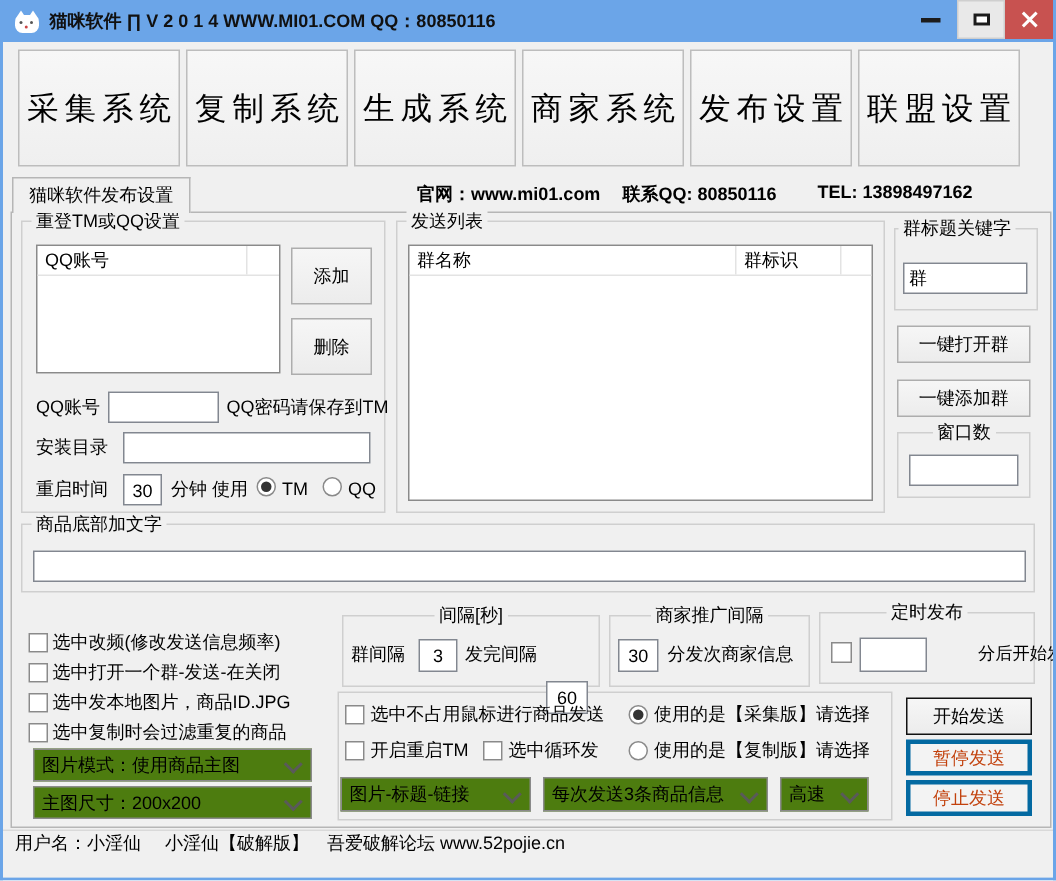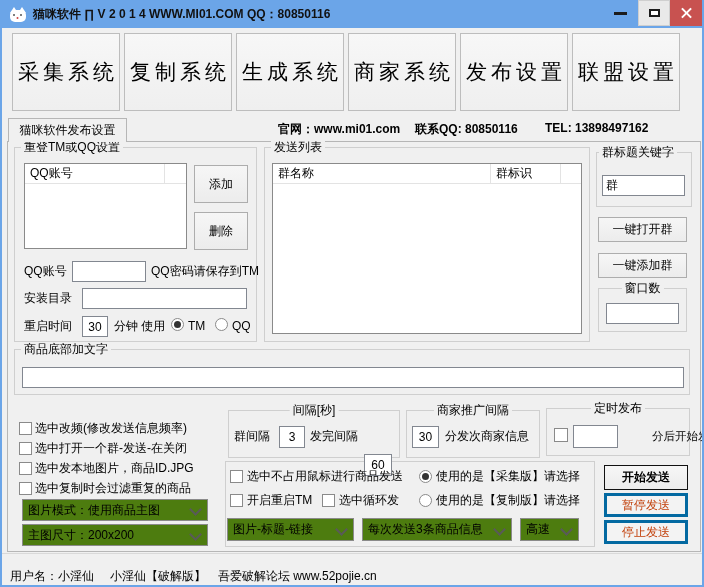--- a/index.html
+++ b/index.html
@@ -31,37 +31,37 @@
        box-sizing:border-box;display:flex;align-items:center;justify-content:center;z-index:3;}
   .tabpage{position:absolute;left:5px;top:141px;width:694px;height:411px;border:1px solid #B6B6B6;box-sizing:border-box;z-index:1;}
   .contact{position:absolute;top:121px;font-weight:bold;font-size:12px;white-space:nowrap;}
   
   .gb{position:absolute;border:1px solid #CFCFCF;box-sizing:border-box;z-index:2;}
   .legend{position:absolute;top:-8px;left:6px;background:#F0F0F0;padding:0 3px;font-size:12px;line-height:15px;white-space:nowrap;}
   .legend.center{left:50%;transform:translateX(-50%);}
   .lbl{position:absolute;font-size:12px;line-height:15px;white-space:nowrap;z-index:4;}
   .btn{position:absolute;background:linear-gradient(180deg,#F6F6F6,#ECECEC);border:1px solid #ADADAD;box-sizing:border-box;
        display:flex;align-items:center;justify-content:center;font-size:12px;white-space:nowrap;z-index:4;cursor:default;}
-  .btn.default{border:1px solid #111;font-weight:bold;}
+  .btn.default{border:1px solid #111;}
   .btn.disabled{color:#c2410c;border:3px solid #0369a1;background:#F3F3F3;}
   .tb{position:absolute;background:#fff;border:1px solid #828790;box-sizing:border-box;font-size:12px;padding:1px 3px;z-index:4;
       font-family:"Liberation Sans","DejaVu Sans",sans-serif;outline:none;}
   .tb.num{text-align:center;}
   .listbox{position:absolute;background:#fff;border:1px solid #8A8A8A;box-sizing:border-box;z-index:4;}
   .list-header{display:flex;height:19px;border-bottom:1px solid #E3E3E3;align-items:center;}
   .list-col{height:100%;display:flex;align-items:center;padding:0 5px;border-right:1px solid #E3E3E3;box-sizing:border-box;font-size:12px;white-space:nowrap;}
   .cb{position:absolute;width:13px;height:13px;background:#fff;border:1px solid #8A8A8A;box-sizing:border-box;z-index:4;}
   .rb{position:absolute;width:13px;height:13px;background:#fff;border:1px solid #8A8A8A;border-radius:50%;box-sizing:border-box;z-index:4;}
   .rb.checked::after{content:"";position:absolute;left:2px;top:2px;right:2px;bottom:2px;background:#333;border-radius:50%;}
   .ddl{position:absolute;background:#4d7c0f;border:1px solid #8A8A8A;box-sizing:border-box;display:flex;align-items:center;z-index:4;}
   .ddl-text{padding-left:5px;font-size:12px;white-space:nowrap;overflow:hidden;}
   .chev{position:absolute;right:7px;top:50%;width:7px;height:7px;margin-top:-5px;border-left:2px solid #5A5A5A;border-bottom:2px solid #5A5A5A;transform:rotate(-45deg);}
   
   .statusbar{position:absolute;left:0;right:0;top:553px;height:32px;border-top:1px solid #D9D9D9;background:#F0F0F0;
-             display:flex;align-items:flex-end;padding-left:8px;box-sizing:border-box;white-space:nowrap;}
+             display:flex;align-items:flex-start;padding-left:8px;box-sizing:border-box;white-space:nowrap;}
   .statusbar span{margin-right:12px;}
 </style>
 </head>
 <body>
 
 <div class="window">
 
   <div class="titlebar">
     <span class="cat-icon">
         <span class="ear l"></span>

